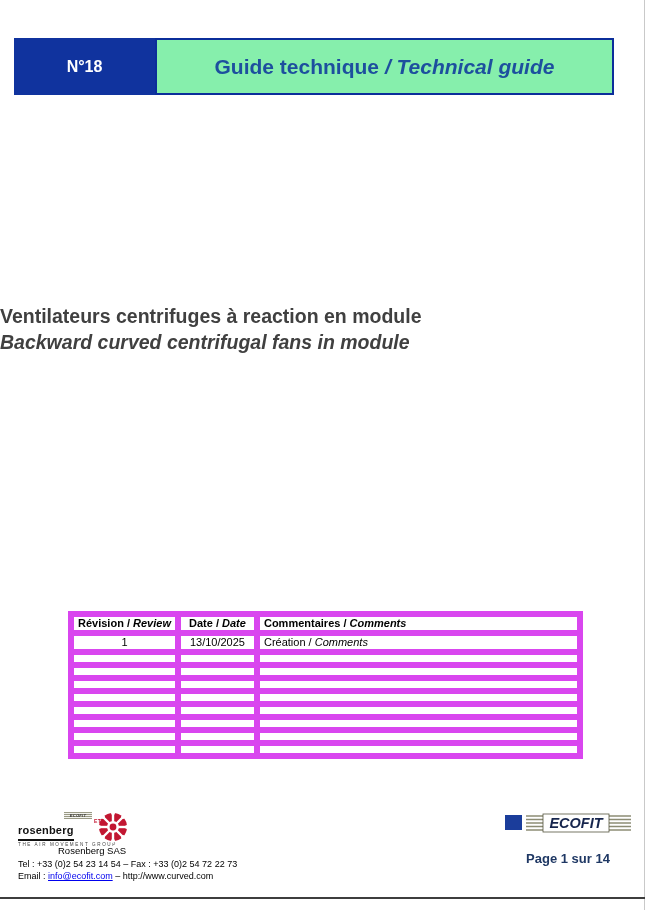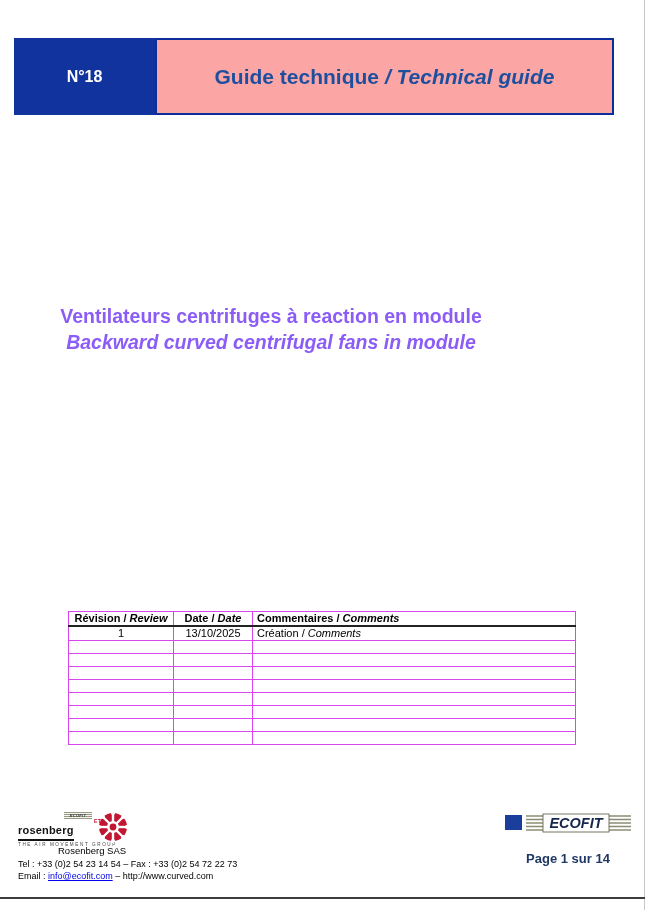--- a/index.html
+++ b/index.html
@@ -12,60 +12,60 @@
   }
   .page {
     position: absolute; inset: 0;
     background: #fff;
     border-right: 1px solid #c9c9c9;
   }
 
   
   .header-banner {
     position: absolute; left: 14px; top: 38px;
-    width: 600px; height: 77px;
+    width: 600px; height: 57px;
     display: flex;
   }
   .num-box {
     width: 141px; height: 100%;
     background: #10339E;
     color: #ffffff;
     display: flex; align-items: center; justify-content: center;
     font-weight: bold; font-size: 16px;
   }
   .guide-box {
     flex: 1; height: 100%;
-    background: #fca5a5;
+    background: #86efac;
     border: 2px solid #0B2E9A;
     display: flex; align-items: center; justify-content: center;
     font-weight: bold; font-size: 21px;
     color: #1D4F9E;
     white-space: pre;
   }
   .guide-box .it { font-style: italic; }
 
   
   .title-block {
     position: absolute; left: 0; top: 303px; width: 542px;
-    text-align: center;
-    color: #8b5cf6;
+    text-align: left;
+    color: #404040;
     font-size: 19.5px; font-weight: bold;
     line-height: 26px;
   }
   .title-en { font-style: italic; }
 
   
   .rev-table {
     position: absolute; left: 68px; top: 611px;
     border-collapse: collapse;
     font-size: 11px; color: #000;
     table-layout: fixed;
   }
   .rev-table th, .rev-table td {
-    border: 1px solid #d946ef;
+    border: 6px solid #d946ef;
     height: 13px;
     padding: 0 4px;
     line-height: 13px;
     font-weight: normal;
     overflow: hidden; white-space: nowrap;
   }
   .rev-table thead th {
     font-weight: bold;
     border-bottom: 2px solid #222;
   }

